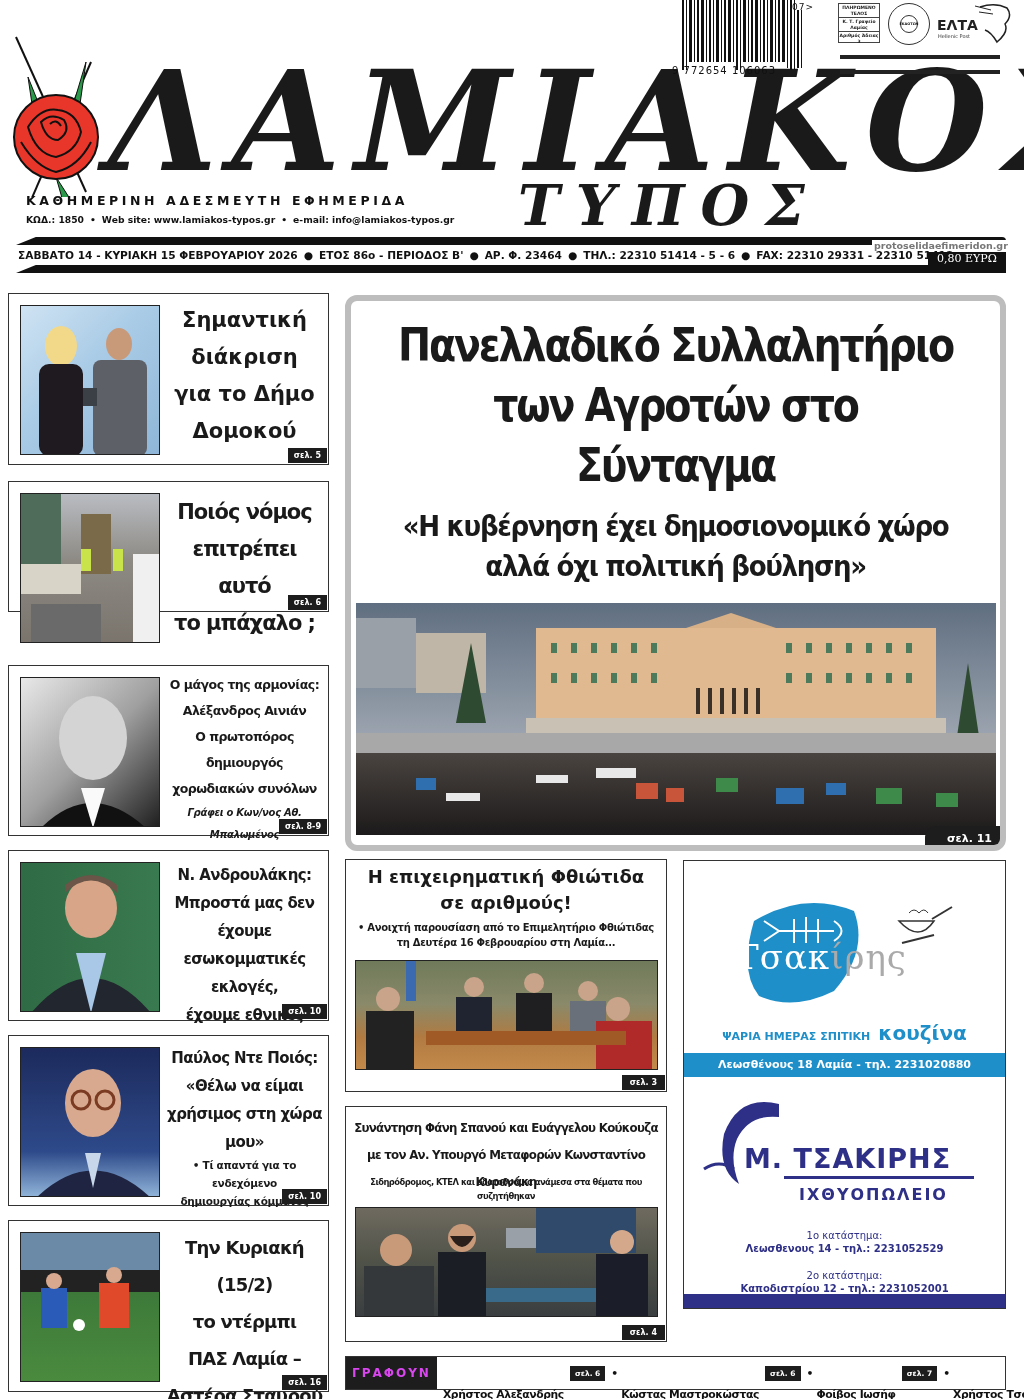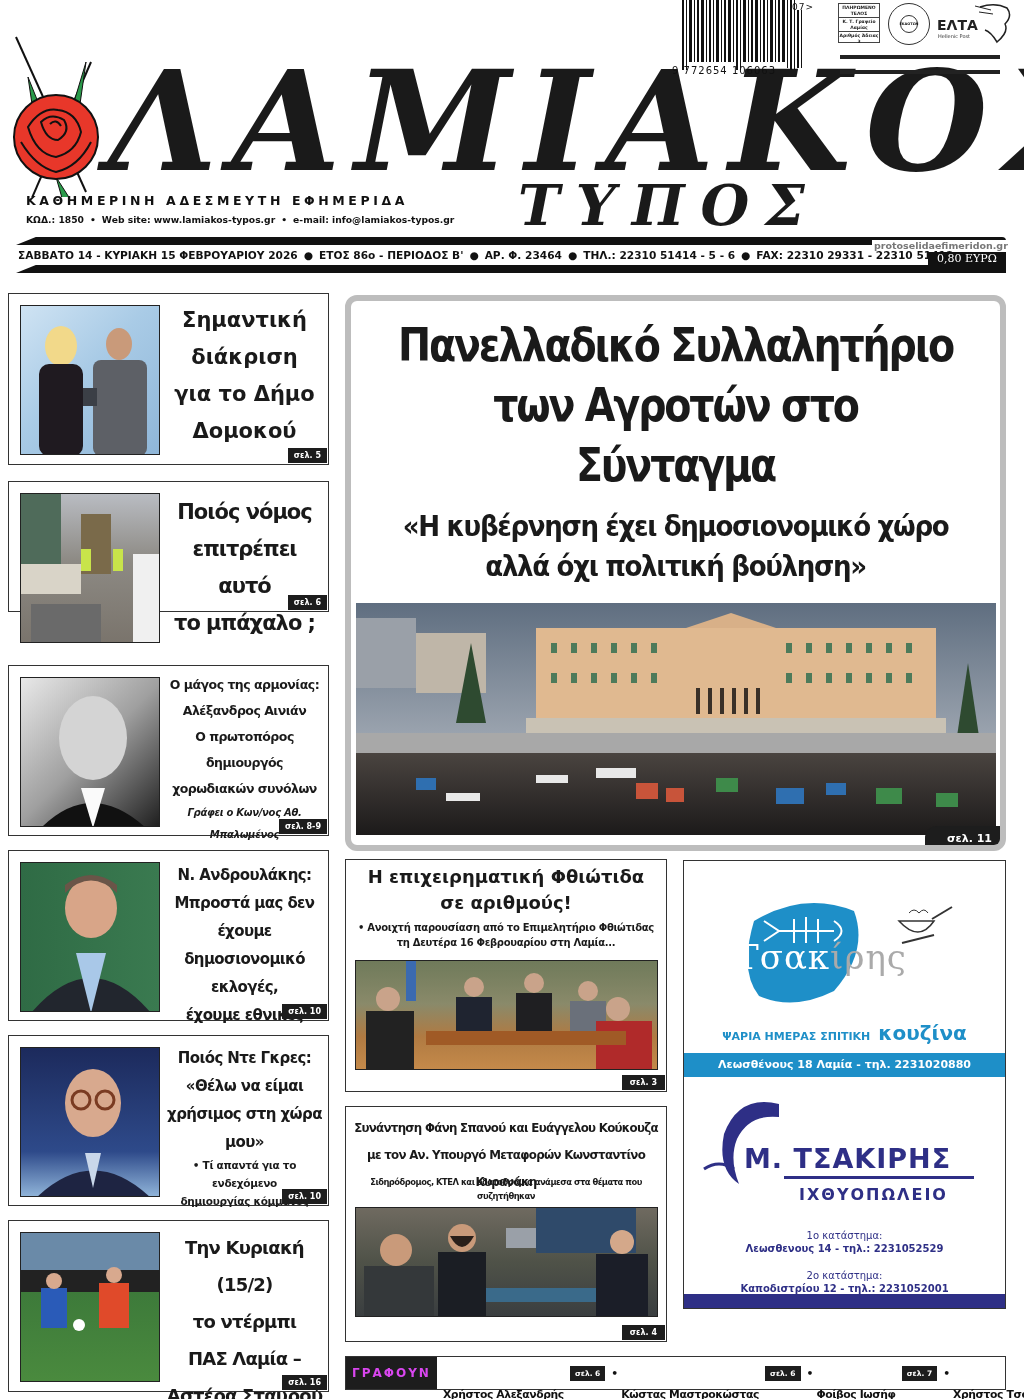--- a/index.html
+++ b/index.html
@@ -315,38 +315,38 @@
     <svg width="140" height="150" viewBox="0 0 140 150">
       <ellipse cx="70" cy="45" rx="26" ry="30" fill="#d8a588"></ellipse>
       <path d="M44 30 Q70 5 96 30 L96 22 Q70 2 44 22 Z" fill="#6a5548"></path>
       <path d="M10 150 Q70 80 130 150 Z" fill="#22262e"></path>
       <path d="M55 90 L70 150 L85 90 Z" fill="#a9c8e8"></path>
     </svg>
   </div>
   <div class="headline h-mid" style="top:10px;">
     <div>Ν. Ανδρουλάκης:</div>
     <div>Μπροστά μας δεν έχουμε</div>
-    <div>δημοσιονομικό εκλογές,</div>
+    <div>εσωκομματικές εκλογές,</div>
     <div>έχουμε εθνικές εκλογές</div>
   </div>
   <div class="page-tag">σελ. 10</div>
 </div>
 
 <div class="card" style="top:1035px;height:171px;">
   <div class="photo" style="height:150px;background:linear-gradient(180deg,#1c2a5c 0%,#2e4a8a 70%,#8fb3d8 100%);">
     <svg width="140" height="150" viewBox="0 0 140 150">
       <ellipse cx="72" cy="55" rx="28" ry="34" fill="#d8a98e"></ellipse>
       <circle cx="60" cy="52" r="9" fill="none" stroke="#7a3b22" stroke-width="3"></circle>
       <circle cx="84" cy="52" r="9" fill="none" stroke="#7a3b22" stroke-width="3"></circle>
       <path d="M15 150 Q72 95 130 150 Z" fill="#1e2442"></path>
       <path d="M64 105 L72 140 L80 105 Z" fill="#c9d7ea"></path>
     </svg>
   </div>
   <div class="headline h-mid" style="top:8px;">
-    <div>Ποιός Ντε Γκρες:</div>
+    <div>Παύλος Ντε Ποιός:</div>
     <div>«Θέλω να είμαι</div>
     <div>χρήσιμος στη χώρα μου»</div>
     <div class="bullet-sub">• Τί απαντά για το ενδεχόμενο</div>
     <div class="bullet-sub">δημιουργίας κόμματος</div>
   </div>
   <div class="page-tag">σελ. 10</div>
 </div>
 
 <div class="card" style="top:1220px;height:172px;">
   <div class="photo" style="height:150px;background:linear-gradient(180deg,#6a8aa8 0%,#6a8aa8 25%,#222 25%,#222 40%,#3d7a3a 40%,#4a8a3e 100%);">

